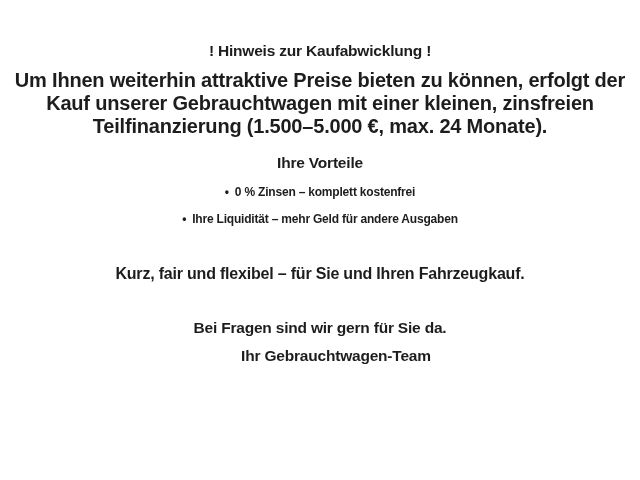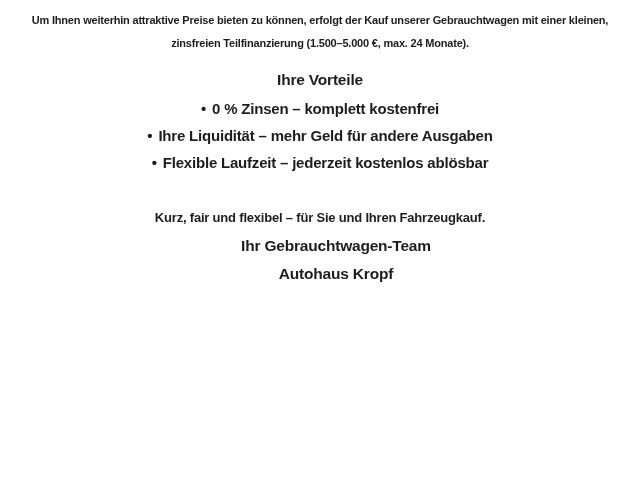--- a/index.html
+++ b/index.html
@@ -21,83 +21,81 @@
   }
   .notice-title {
     margin: 0 auto;
     padding-top: 42px;
     font-size: 15.5px;
     line-height: 18px;
   }
   .notice-intro {
     margin: 9px auto 16px auto;
     max-width: 618px;
-    font-size: 11px;
+    font-size: 20px;
     line-height: 23px;
   }
   .benefits-heading {
     margin: 5px auto 0 auto;
     font-size: 15.5px;
     line-height: 18px;
   }
   .benefits-list {
     list-style: none;
     margin: 11px auto 0 auto;
     padding: 0;
   }
   .benefit-item {
-    font-size: 15px;
+    font-size: 12px;
     line-height: 18px;
     margin: 8px 0 9px 0;
   }
   .benefit-item:last-child {
     margin-bottom: 0;
   }
   .bullet-glyph {
     margin-right: 6px;
   }
   .tagline {
     margin: 37px auto 0 auto;
-    font-size: 13px;
+    font-size: 16px;
     line-height: 18px;
   }
   .closing {
     margin: 36px auto 0 auto;
     font-size: 15.5px;
     line-height: 18px;
   }
   .signature-line {
     margin: 10px auto 0 auto;
     font-size: 15.5px;
     line-height: 18px;
     padding-left: 32px;
   }
 </style>
 </head>
 <body>
 
 <div class="notice-page">
 
+  <div class="notice-title">! Hinweis zur Kaufabwicklung !</div>
 
   <div class="notice-intro">Um Ihnen weiterhin attraktive Preise bieten zu können, erfolgt der Kauf unserer Gebrauchtwagen mit einer kleinen, zinsfreien Teilfinanzierung (1.500–5.000 €, max. 24 Monate).</div>
 
   <div class="benefits-heading">Ihre Vorteile</div>
 
   <ul class="benefits-list">
     <li class="benefit-item">
       <span class="bullet-glyph">•</span><span>0 % Zinsen – komplett kostenfrei</span>
     </li>
     <li class="benefit-item">
       <span class="bullet-glyph">•</span><span>Ihre Liquidität – mehr Geld für andere Ausgaben</span>
     </li>
-    <li class="benefit-item">
-      <span class="bullet-glyph">•</span><span>Flexible Laufzeit – jederzeit kostenlos ablösbar</span>
-    </li>
   </ul>
 
   <div class="tagline">Kurz, fair und flexibel – für Sie und Ihren Fahrzeugkauf.</div>
 
+  <div class="closing">Bei Fragen sind wir gern für Sie da.</div>
 
   <div class="signature-line">Ihr Gebrauchtwagen-Team</div>
 
-  <div class="signature-line">Autohaus Kropf</div>
 
 </div>
 
 </body></html>

